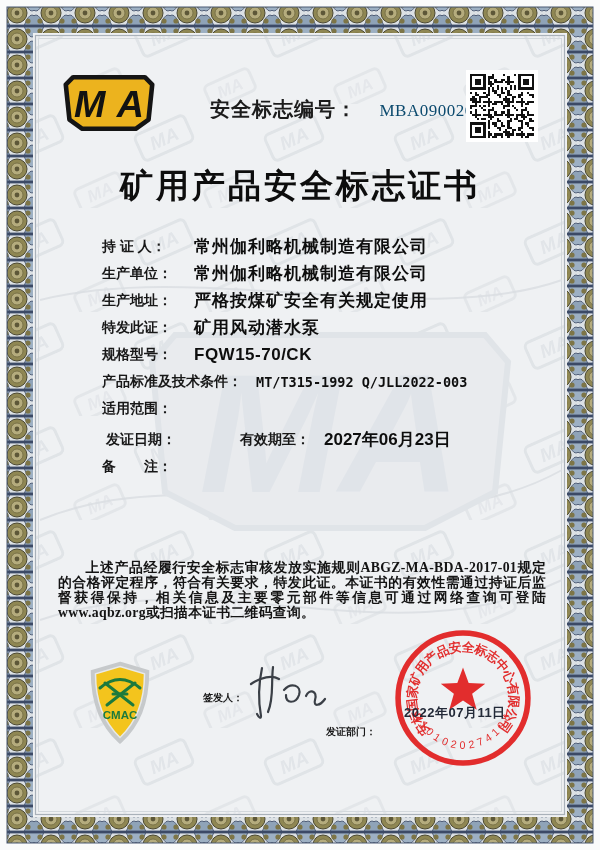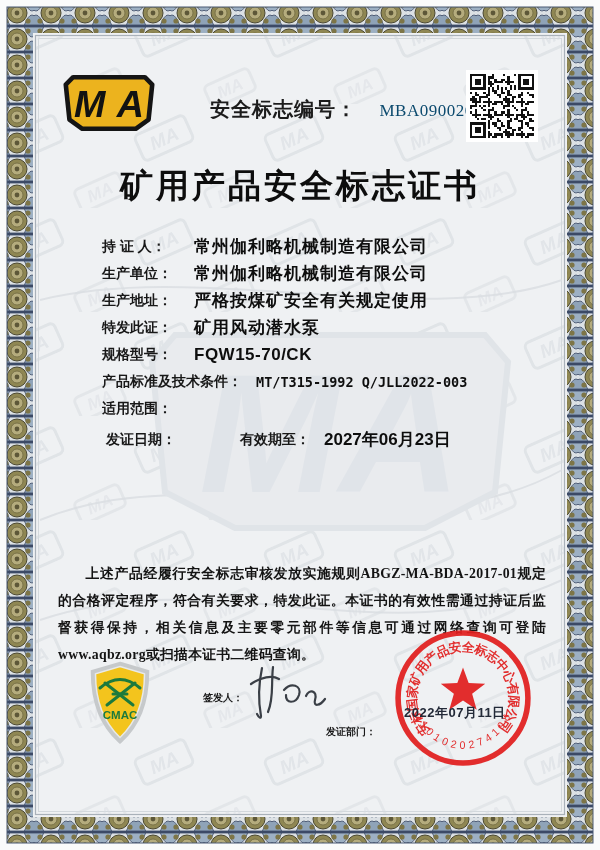--- a/index.html
+++ b/index.html
@@ -26,21 +26,21 @@
                 margin-left:14px;letter-spacing:1px;white-space:nowrap;}
   .frow .fvalue.model{font-family:"Liberation Sans",sans-serif;letter-spacing:.5px;}
   .frow .fvalue.mono{font-family:"DejaVu Sans Mono",monospace;font-weight:bold;font-size:13.5px;letter-spacing:0;}
   .frow.dates{margin-top:4px;text-align:center;}
   .frow.dates .fvalue{font-family:"Liberation Sans",sans-serif;letter-spacing:0;}
   .frow.dates .flabel.second{margin-left:60px;min-width:0;}
 
   
   .statement{position:absolute;left:58px;right:54px;top:560px;z-index:2;
              font-family:"Liberation Serif",serif;font-weight:bold;font-size:13.8px;color:#141414;
-             line-height:27px;text-align:justify;text-indent:2em;letter-spacing:.3px;}
+             line-height:15px;text-align:justify;text-indent:2em;letter-spacing:.3px;}
 
   
   .cmac{position:absolute;left:88px;top:661px;width:64px;height:86px;z-index:2;}
   .signer-label,.dept-label{position:absolute;z-index:2;font-size:10px;font-weight:bold;color:#181818;white-space:nowrap;}
   .signer-label{left:203px;top:691px;}
   .dept-label{left:326px;top:725px;}
   .signature{position:absolute;left:246px;top:662px;width:84px;height:62px;z-index:3;}
   .seal{position:absolute;left:392px;top:627px;width:142px;height:142px;z-index:4;opacity:.93;}
   .seal-date{position:absolute;left:404px;top:704px;z-index:5;font-size:13px;font-weight:bold;color:#232a38;letter-spacing:.5px;white-space:nowrap;}
 </style>
@@ -417,20 +417,24 @@
         <span class="fvalue mono">MT/T315-1992 Q/JLL2022-003</span>
       </div>
     <div class="frow">
         <span class="flabel">适用范围：</span>
       </div>
     <div class="frow dates">
       <span class="flabel">发证日期：</span>
       <span class="flabel second">有效期至：</span>
       <span class="fvalue">2027年06月23日</span>
     </div>
+    <div class="frow">
+        <span class="flabel">备　　注：</span>
+        <span class="fvalue"></span>
+      </div>
   </div>
 
   <div class="statement">上述产品经履行安全标志审核发放实施规则ABGZ-MA-BDA-2017-01规定的合格评定程序，符合有关要求，特发此证。本证书的有效性需通过持证后监督获得保持，相关信息及主要零元部件等信息可通过网络查询可登陆www.aqbz.org或扫描本证书二维码查询。</div>
 
   <svg class="cmac" viewBox="0 0 64 86">
     <path d="M32,3 L59,11 C59,43 49,65 32,80 C15,65 5,43 5,11 Z" fill="#f3c41d" stroke="#c6c9cb" stroke-width="4.5"></path>
     <path d="M32,5.5 L56.5,12.8 C56.5,42 47,62.5 32,76.5 C17,62.5 7.5,42 7.5,12.8 Z" fill="none" stroke="#e7e9ea" stroke-width="1.5"></path>
     <g stroke="#1c7a3d" stroke-width="3" fill="none" stroke-linecap="round">
       <path d="M12,27 Q32,10 52,27"></path>
       <path d="M17,22 L45,44"></path>

